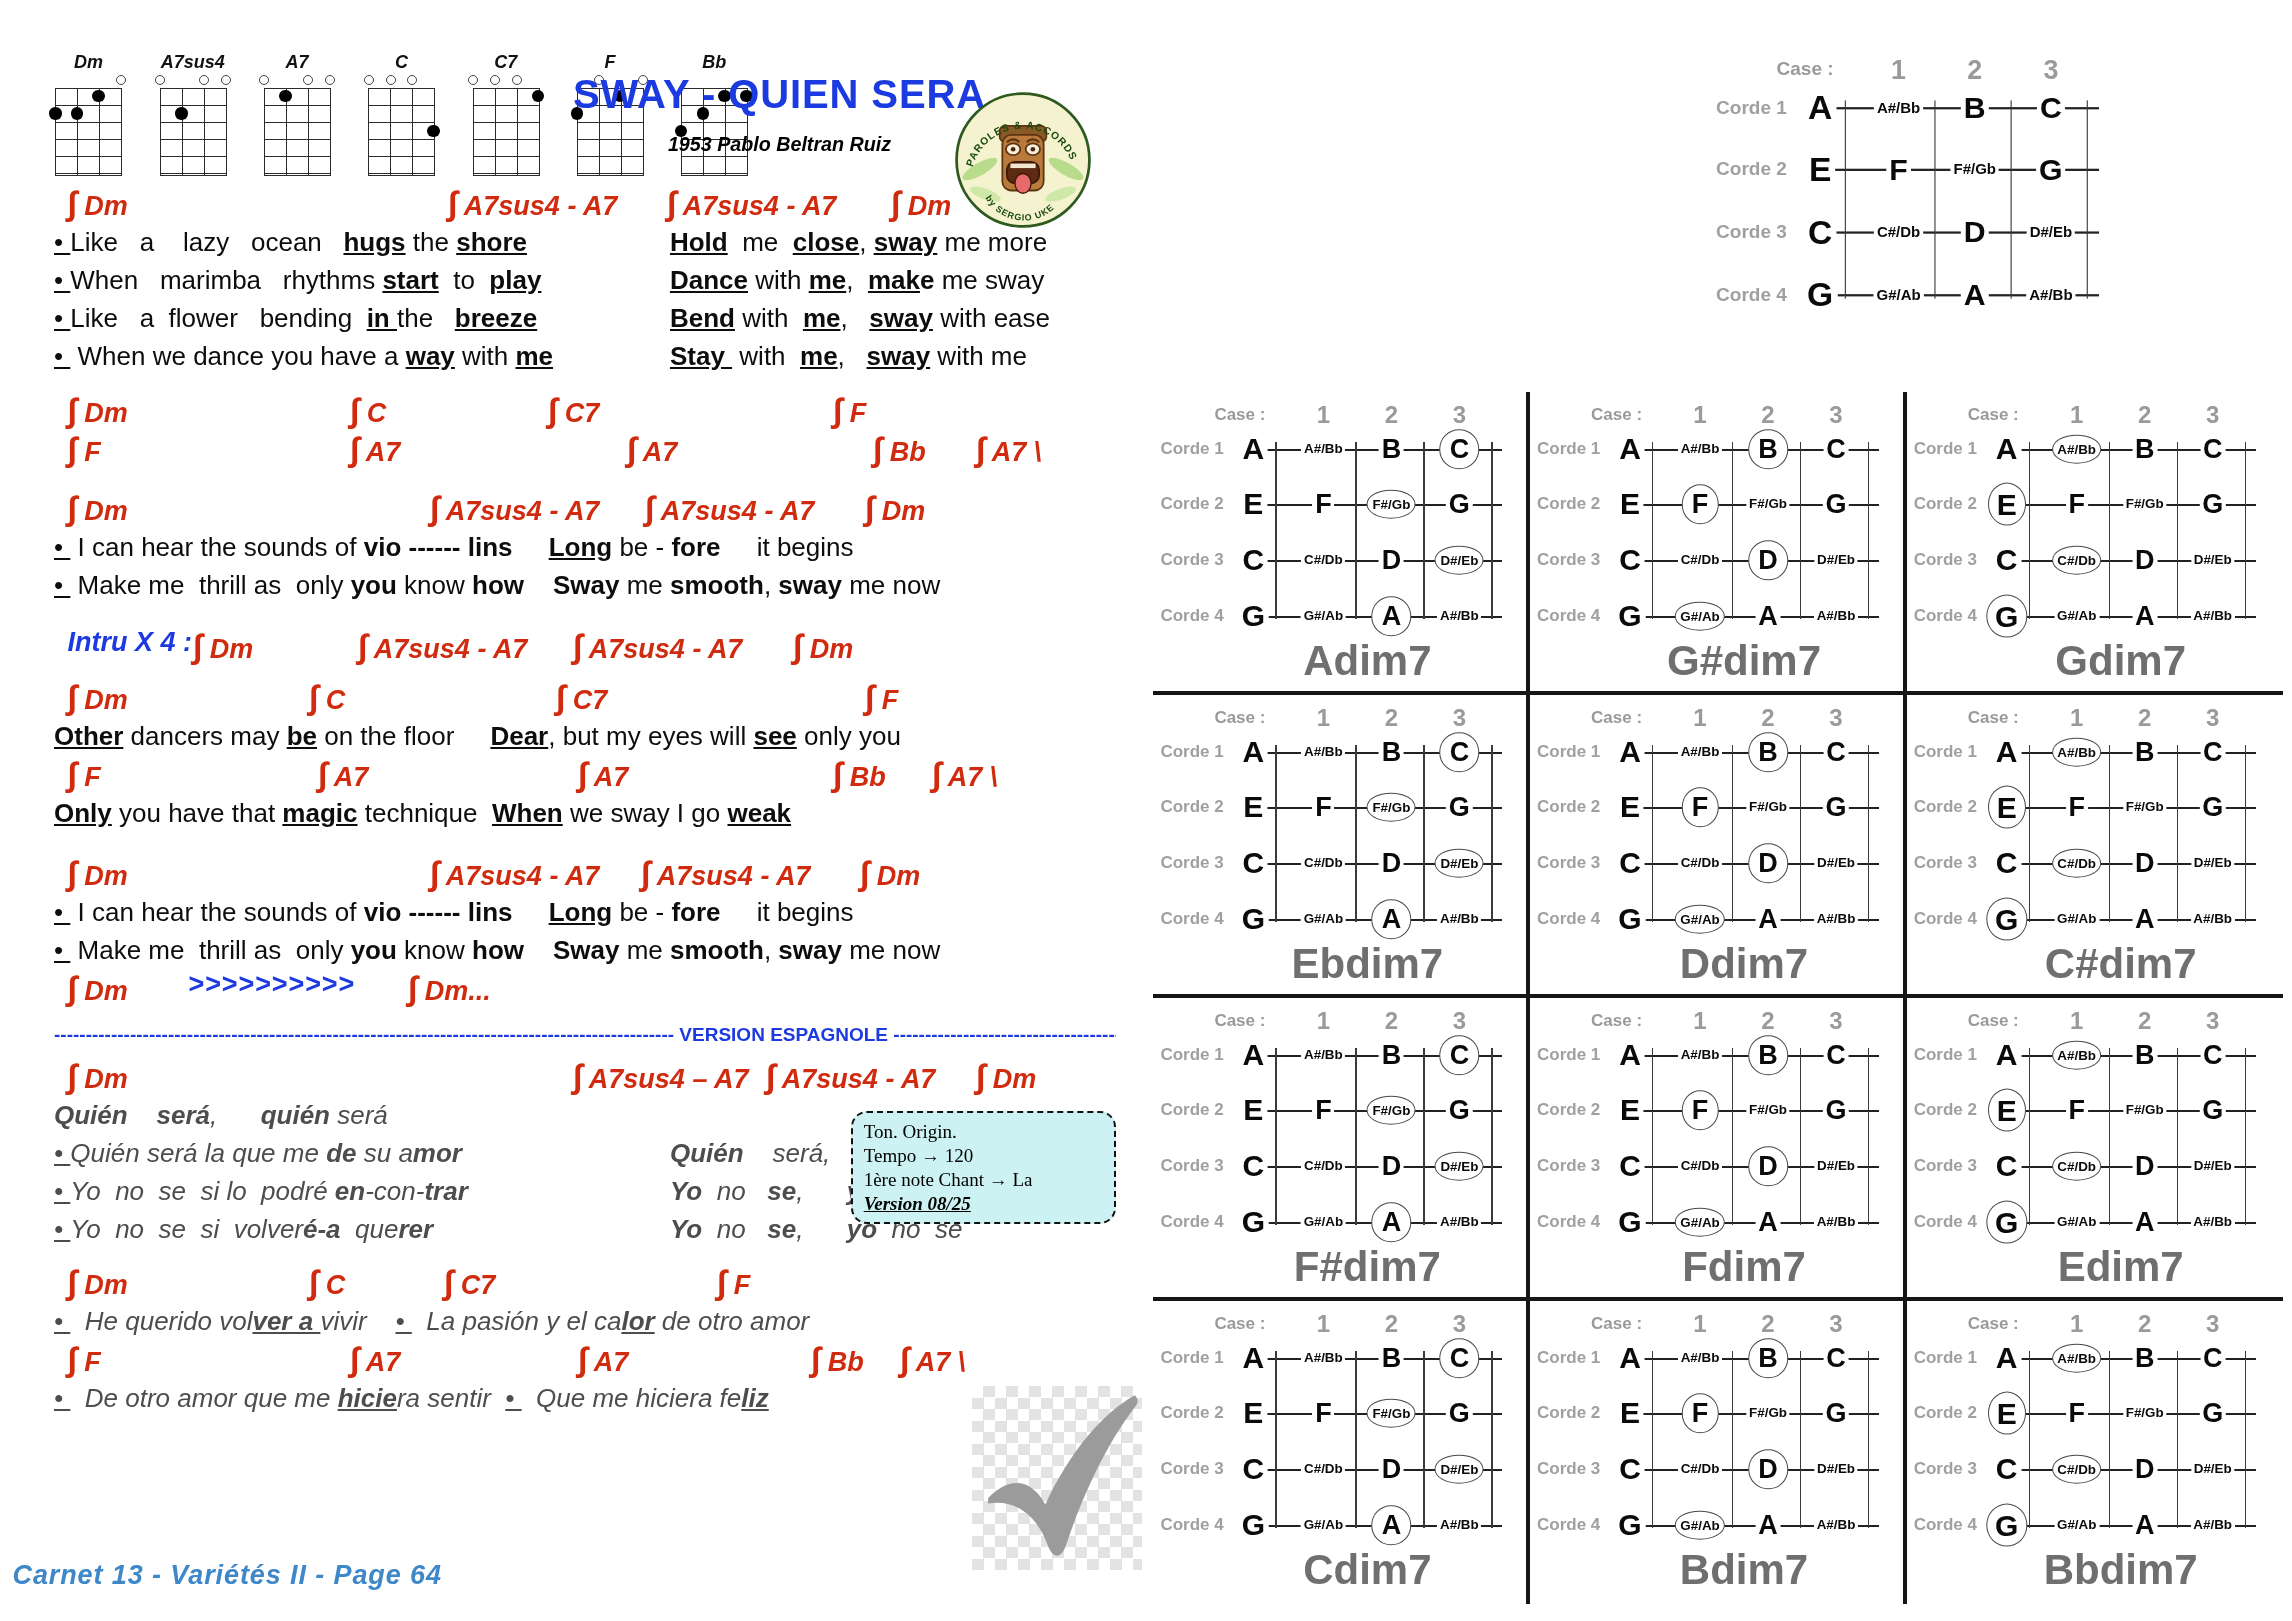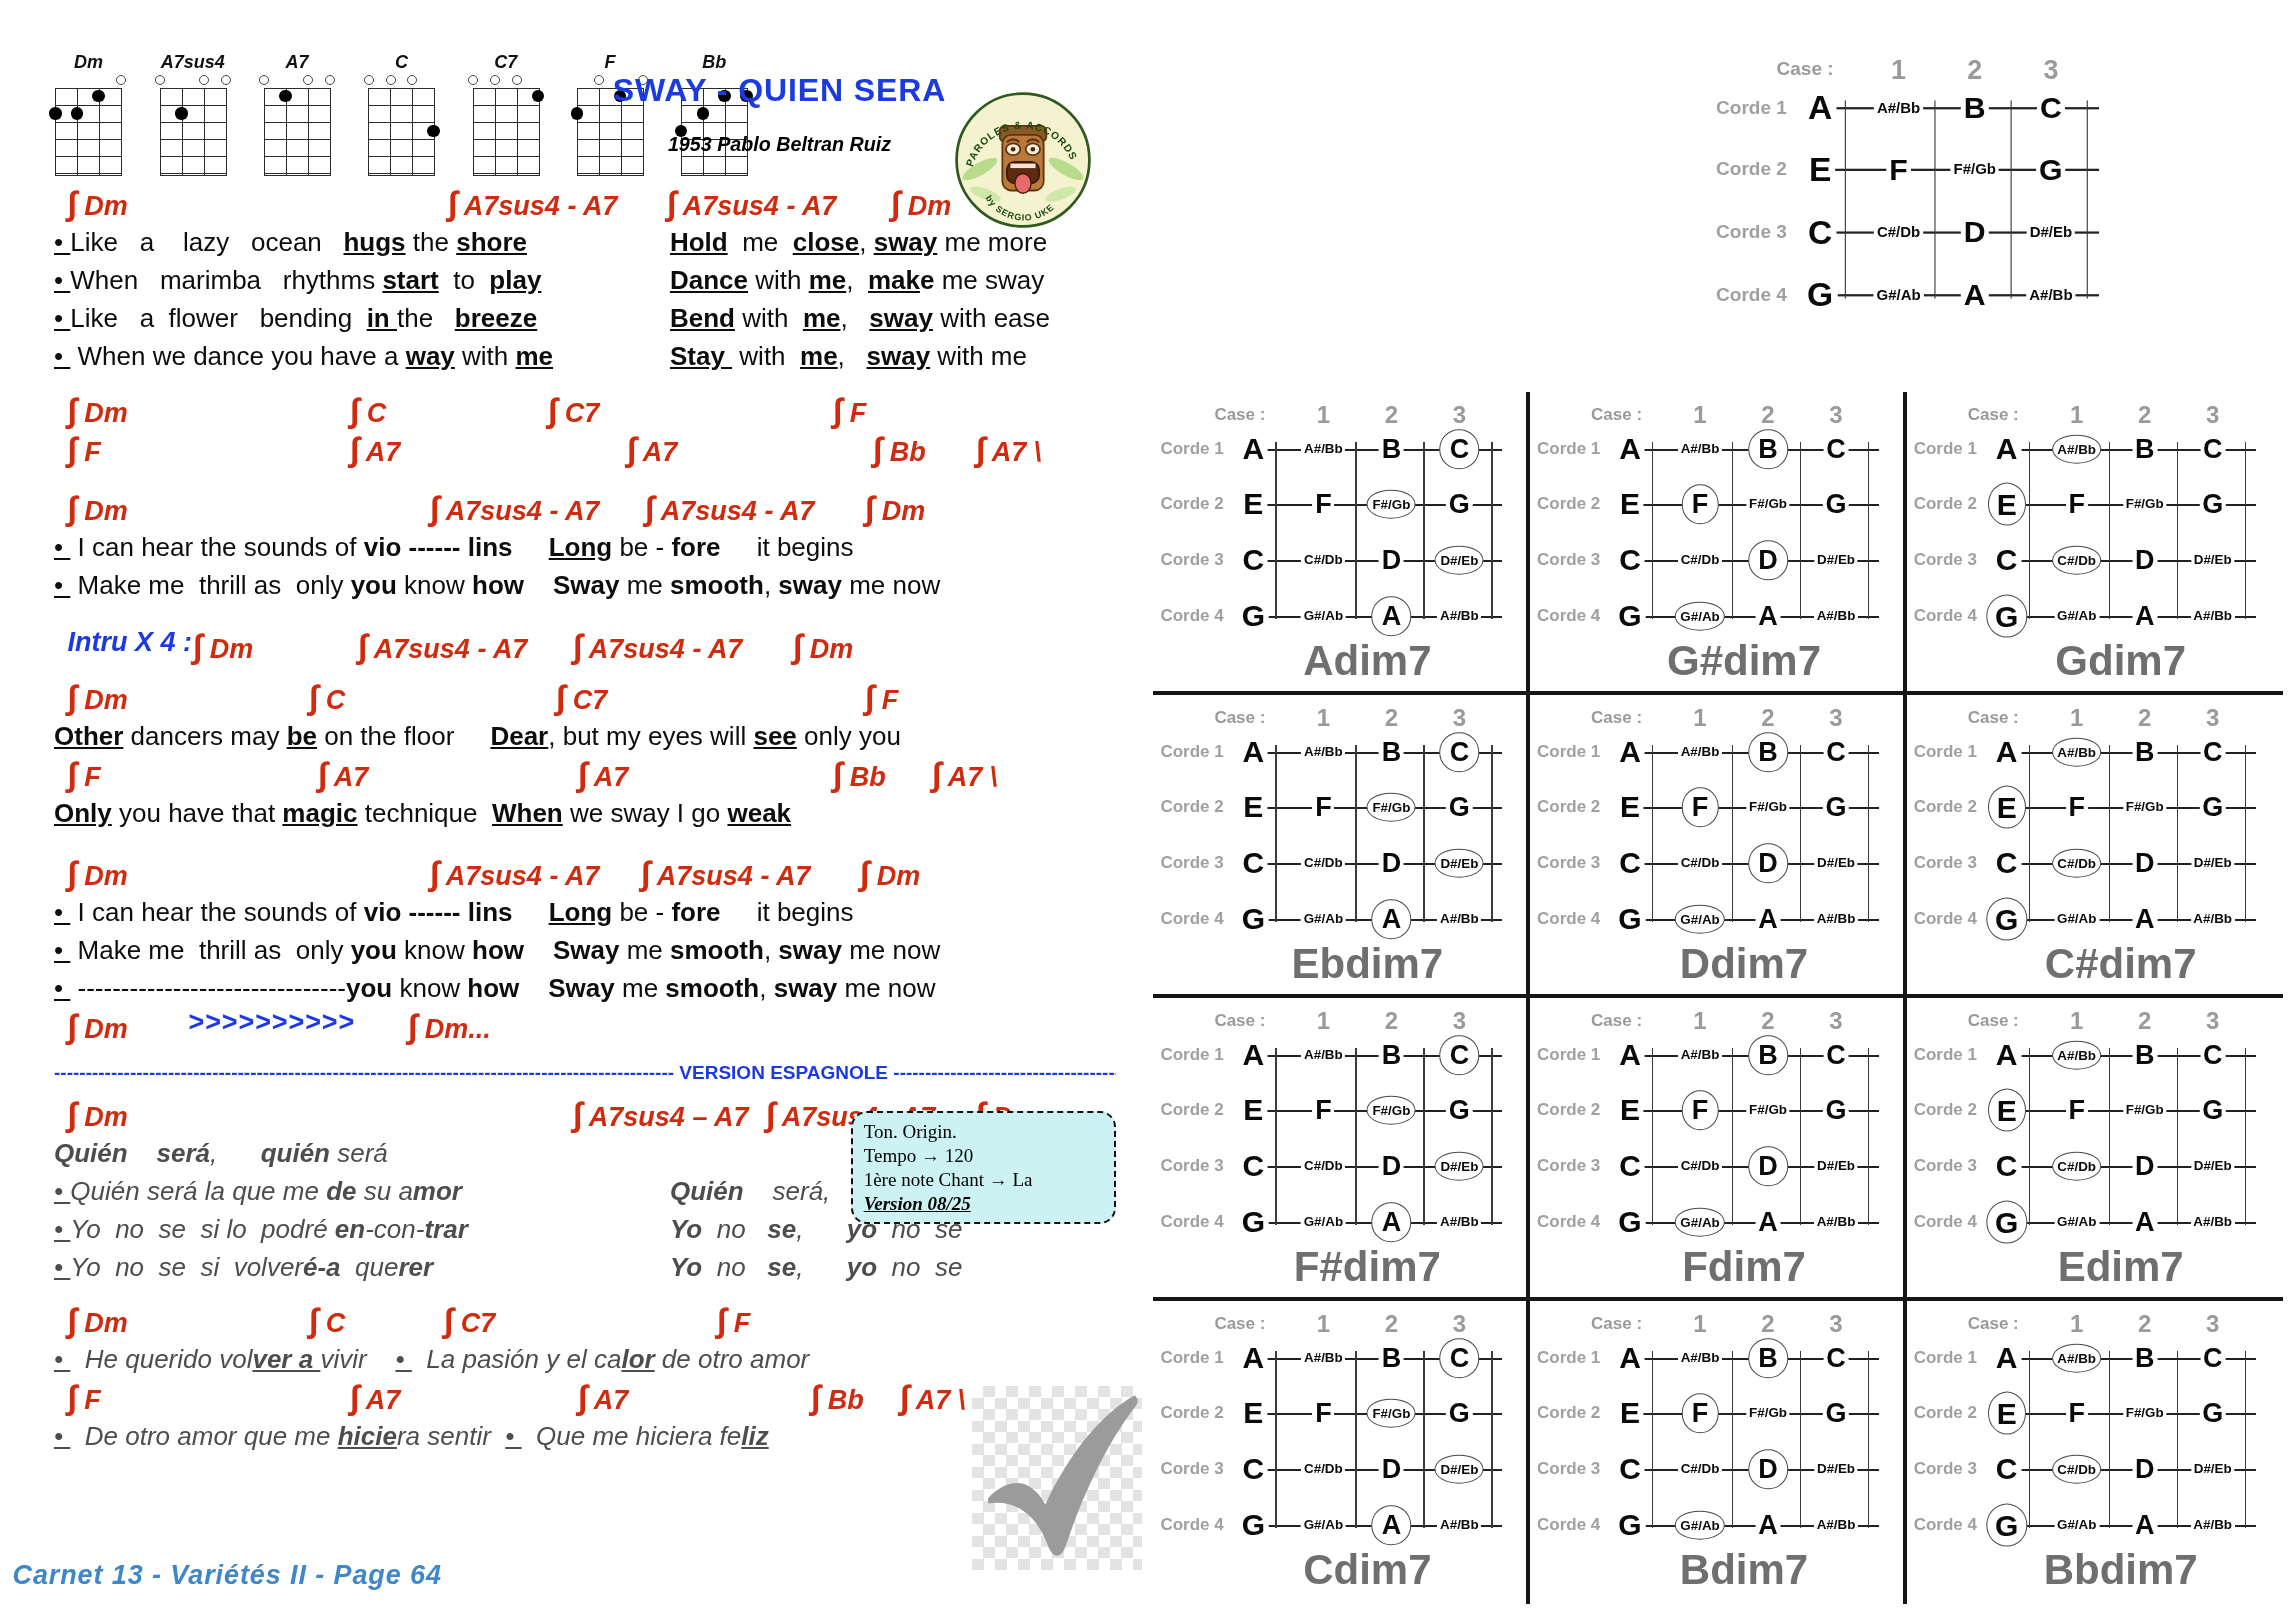--- a/index.html
+++ b/index.html
@@ -11,21 +11,21 @@
   .mini{position:relative;width:90px;height:157px;}
   .mini-label{font-weight:bold;font-style:italic;font-size:18px;text-align:center;width:77px;height:19.7px;}
   .mini-frame{position:relative;margin-top:16px;margin-left:5.4px;width:66px;height:87px;}
   .mini-grid{position:absolute;left:0;top:0;width:66px;height:87px;
      background-image:repeating-linear-gradient(to right,#2b2b2b 0 0.9px,transparent 0.9px 22px),
                       repeating-linear-gradient(to bottom,#2b2b2b 0 0.9px,transparent 0.9px 17px);
      border-right:0.9px solid #2b2b2b;border-bottom:0.9px solid #2b2b2b;}
   .open-dot{position:absolute;width:8px;height:8px;border:1.3px solid #444;border-radius:50%;top:-12.5px;background:#fff;}
   .dot{position:absolute;width:12.5px;height:12.5px;border-radius:50%;background:#000;}
   #title{position:absolute;left:484px;top:72px;width:591px;text-align:center;
-         font-size:32px;font-weight:bold;color:#1b3ae0;letter-spacing:0.9px;white-space:nowrap;}
+         font-size:40px;font-weight:bold;color:#1b3ae0;letter-spacing:0.9px;white-space:nowrap;}
   #subtitle{position:absolute;left:484px;top:133px;width:591px;text-align:center;
          font-size:19.7px;font-weight:bold;font-style:italic;color:#000;}
   #badge{position:absolute;left:953px;top:90px;width:140px;height:140px;}
   #sections{position:absolute;left:54px;top:184px;width:1062px;}
   .chord-line{position:relative;height:39px;}
   .tok{position:absolute;top:0;white-space:nowrap;font-weight:bold;font-style:italic;
        font-size:27px;color:#d02b0e;}
   .tok .sgn{font-size:34px;font-weight:bold;}
   .tok.blue{color:#1d3ae1;letter-spacing:0.9px;}
   .tok.label{color:#1d3ae1;}
@@ -261,21 +261,20 @@
         <div class="lyric-line"><b><u>Only</u></b> you have that <b><u>magic</u></b> technique&nbsp;&nbsp;<b><u>When</u></b> we sway I go <b><u>weak</u></b></div>
         <div class="gap" style="height: 21.5px;"></div>
         <div class="chord-line">
           <span class="tok" style="left: 13.4px;"><span class="sgn">∫</span><span class="cname"> Dm</span></span>
           <span class="tok" style="left: 376px;"><span class="sgn">∫</span><span class="cname"> A7sus4 - A7</span></span>
           <span class="tok" style="left: 587px;"><span class="sgn">∫</span><span class="cname"> A7sus4  -  A7</span></span>
           <span class="tok" style="left: 806px;"><span class="sgn">∫</span><span class="cname"> Dm</span></span>
         </div>
         <div class="lyric-line"><u>•&nbsp;</u>&nbsp;I can hear the sounds of <b>vio ------ lins</b>&nbsp;&nbsp;&nbsp;&nbsp;&nbsp;<b><u>Long</u></b> be - <b>fore</b>&nbsp;&nbsp;&nbsp;&nbsp;&nbsp;it begins</div>
         <div class="lyric-line"><u>•&nbsp;</u>&nbsp;Make me&nbsp;&nbsp;thrill as&nbsp;&nbsp;only <b>you</b> know <b>how</b>&nbsp;&nbsp;&nbsp;&nbsp;<b>Sway</b> me <b>smooth</b>, <b>sway</b> me now</div>
-        <div class="lyric-line"><u>•&nbsp;</u>&nbsp;-------------------------------<b>you</b> know <b>how</b>&nbsp;&nbsp;&nbsp;&nbsp;<b>Sway</b> me <b>smooth</b>, <b>sway</b> me now</div>
         <div class="chord-line">
           <span class="tok" style="left: 13.4px;"><span class="sgn">∫</span><span class="cname"> Dm</span></span>
           <span class="tok blue" style="left: 134px;">&gt;&gt;&gt;&gt;&gt;&gt;&gt;&gt;&gt;&gt;</span>
           <span class="tok" style="left: 354px;"><span class="sgn">∫</span><span class="cname"> Dm...</span></span>
         </div>
         <div class="gap" style="height: 12.5px;"></div>
         <div class="divider">-------------------------------------------------------------------------------------------------- VERSION ESPAGNOLE --------------------------------------------------------------------------------------------------</div>
         <div class="gap" style="height: 7.2px;"></div>
         <div class="chord-line">
           <span class="tok" style="left: 13.4px;"><span class="sgn">∫</span><span class="cname"> Dm</span></span>

